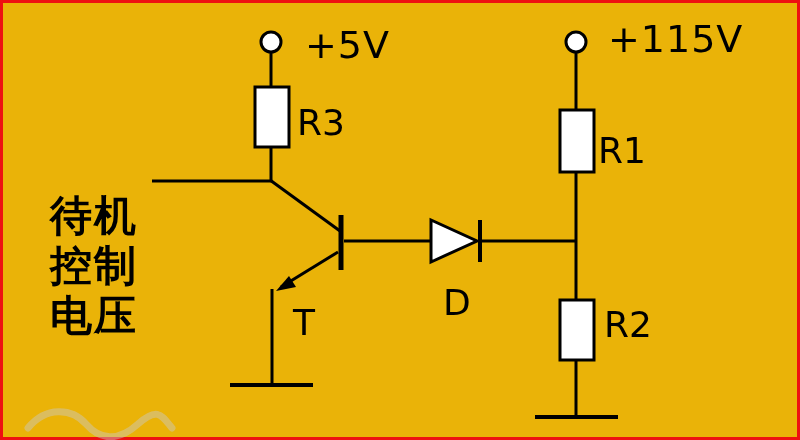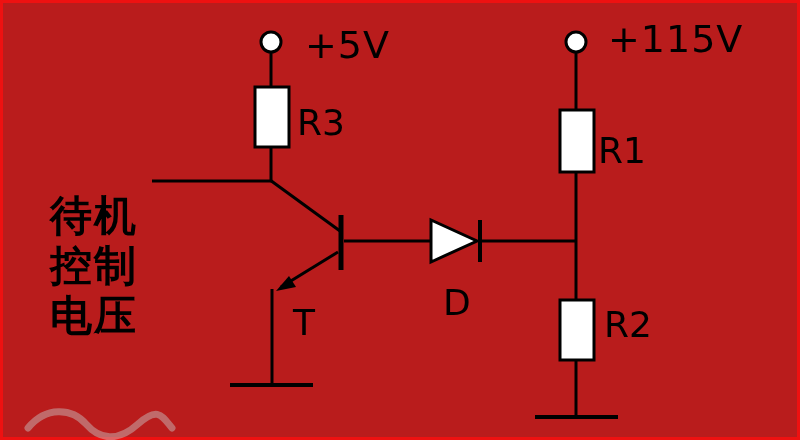--- a/index.html
+++ b/index.html
@@ -4,21 +4,21 @@
 <style>
   html, body {
     margin: 0;
     padding: 0;
     background: #ffffff;
   }
   .canvas {
     position: relative;
     width: 800px;
     height: 440px;
-    background: #b91c1c;
+    background: #eab308;
     overflow: hidden;
     font-family: "DejaVu Sans", sans-serif;
   }
   svg { display: block; }
   .wire {
     fill: none;
     stroke-width: 3;
     stroke-linecap: butt;
   }
   .wire-thick { stroke-width: 5; }

